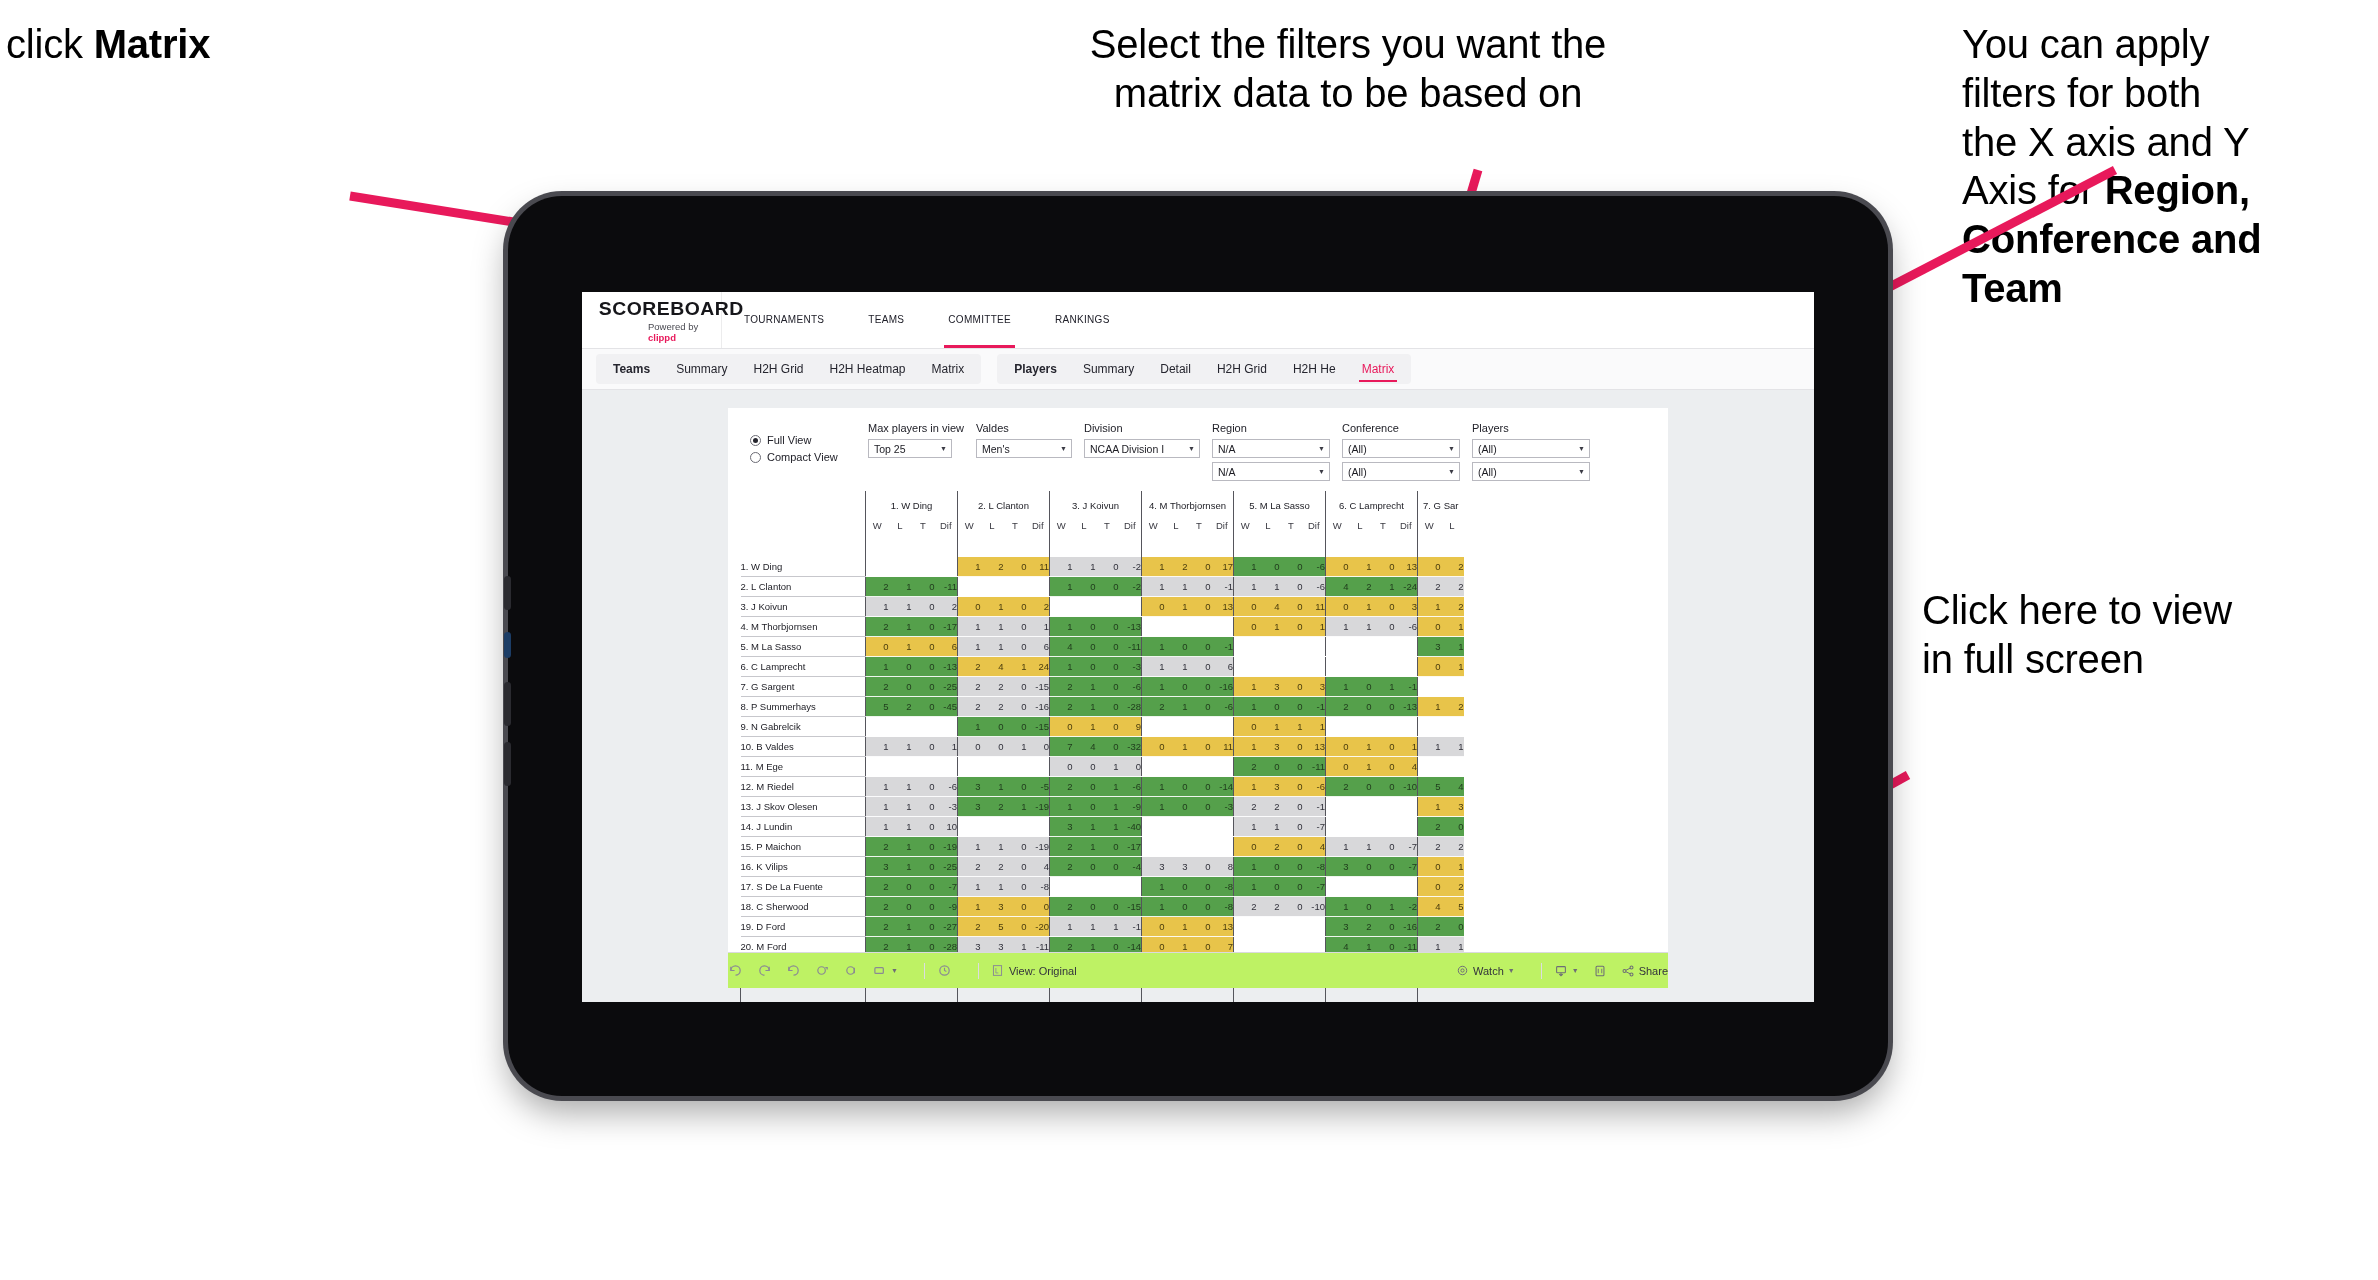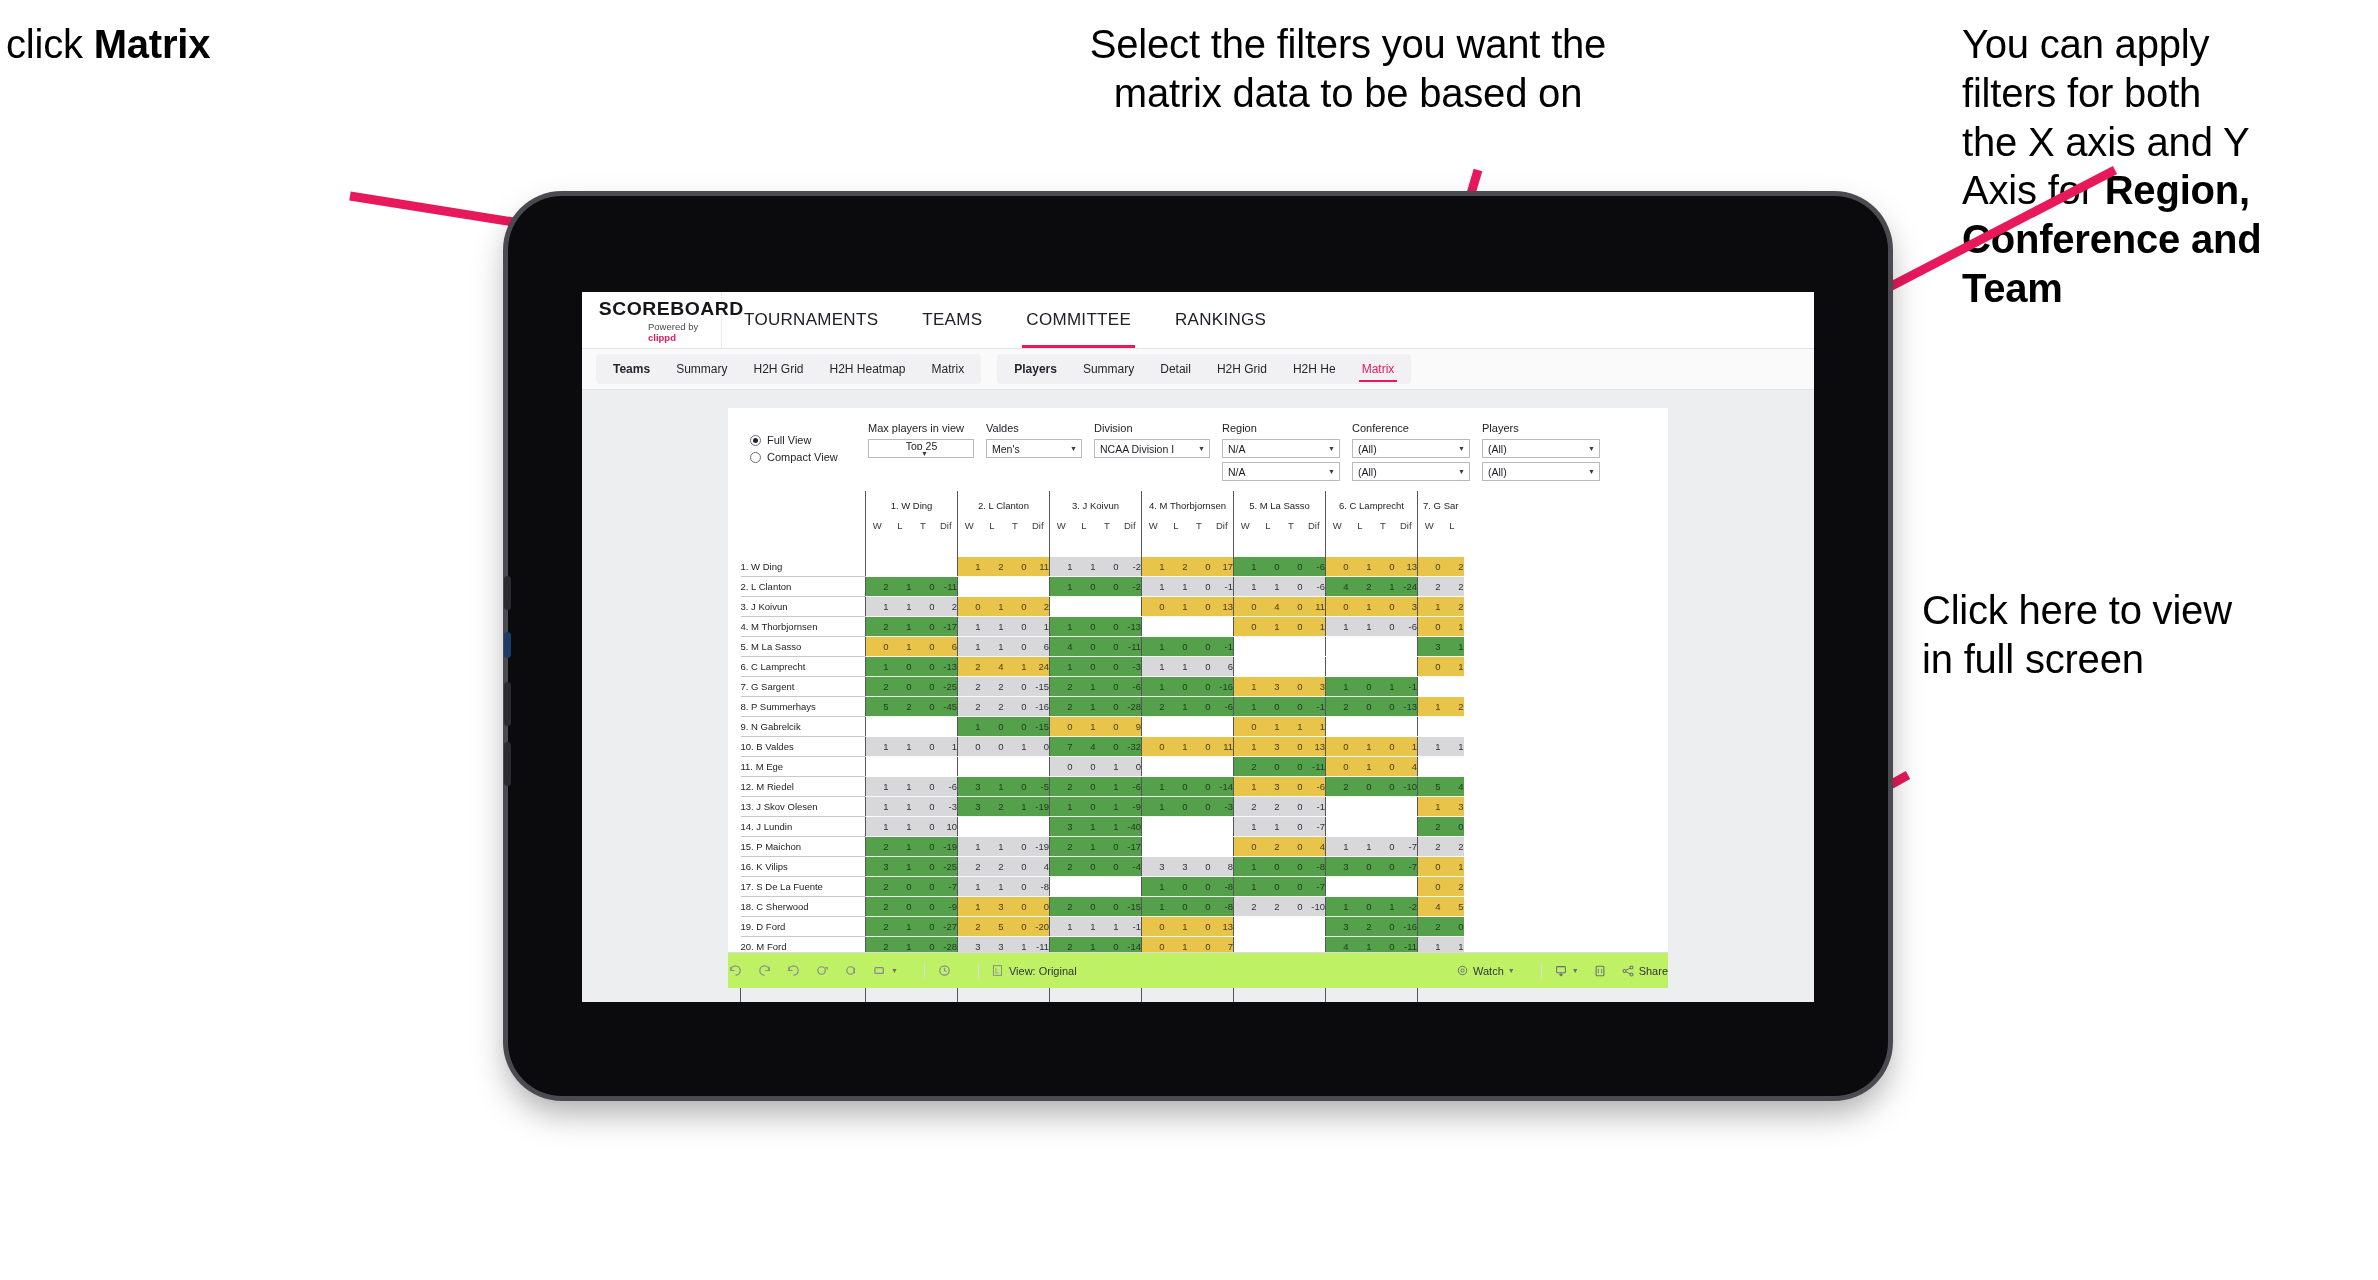--- a/index.html
+++ b/index.html
@@ -41,21 +41,21 @@
     background:#ffffff;overflow:hidden;
   }
 
   
   .app-top{height:56px;background:#fff;border-bottom:1px solid #e3e3e6;display:flex;align-items:center;}
   .brand{width:140px;padding-left:18px;border-right:1px solid #ececed;height:56px;display:flex;flex-direction:column;justify-content:center;box-sizing:border-box;}
   .brand .bn{font-size:19px;font-weight:bold;letter-spacing:.5px;color:#16161a;font-family:"Liberation Sans",sans-serif;transform:scaleX(1.02);}
   .brand .bs{font-size:9.5px;color:#4a4a52;margin-top:1px;margin-left:48px;}
   .brand .bs i{color:#e8195b;font-style:normal;font-weight:bold;}
   .topnav{display:flex;align-items:center;height:56px;}
-  .topnav .ti{font-size:17px;color:#20202a;padding:0 22px;height:56px;line-height:56px;position:relative;letter-spacing:.3px;}
+  .topnav .ti{font-size:10px;color:#20202a;padding:0 22px;height:56px;line-height:56px;position:relative;letter-spacing:.3px;}
   .topnav .ti.active::after{content:"";position:absolute;left:18px;right:18px;bottom:0;height:3px;background:#e8195b;}
 
   .subnav{height:40px;background:#fafafb;border-bottom:1px solid #e3e3e6;display:flex;align-items:center;padding-left:14px;}
   .grp{display:flex;align-items:center;background:#f1f1f3;border-radius:4px;height:30px;padding:0 4px;}
   .grp + .grp{margin-left:16px;}
   .sni{font-size:12px;color:#25252e;padding:0 13px;height:30px;line-height:30px;position:relative;white-space:nowrap;}
   .sni.bold{font-weight:bold;}
   .sni.sel{color:#e8195b;}
   .sni.sel::after{content:"";position:absolute;left:10px;right:10px;bottom:2px;height:2px;background:#e8195b;}
 
@@ -68,21 +68,21 @@
   .viewtoggle{width:118px;padding-top:12px;}
   .vrow{display:flex;align-items:center;font-size:11px;color:#22222a;margin-bottom:5px;}
   .radio{width:11px;height:11px;border:1px solid #6b6b74;border-radius:50%;margin-right:6px;box-sizing:border-box;position:relative;background:#fff;}
   .radio.on::after{content:"";position:absolute;left:2px;top:2px;width:5px;height:5px;border-radius:50%;background:#26262e;}
   .fcol{margin-right:12px;}
   .flab{font-size:11px;color:#22222a;margin-bottom:3px;height:14px;}
   .fsel{height:19px;border:1px solid #b9b9c0;background:#fff;display:flex;align-items:center;justify-content:space-between;
         font-size:10.5px;color:#1b1b22;padding:0 4px 0 5px;box-sizing:border-box;margin-bottom:4px;}
   .fsel .cv{white-space:nowrap;overflow:hidden;}
   .fsel .ar{font-size:7px;color:#3a3a44;margin-left:6px;}
-  .w-mp{width:106px;flex-direction:column;} .w-gn{width:96px;} .w-dv{width:116px;} .w-rg{width:118px;} .w-cf{width:118px;} .w-pl{width:118px;}
+  .w-mp{width:84px;} .w-gn{width:96px;} .w-dv{width:116px;} .w-rg{width:118px;} .w-cf{width:118px;} .w-pl{width:118px;}
 
   
   .mwrap{position:relative;padding-left:12px;}
   table.matrix{border-collapse:collapse;font-size:9.5px;color:#1b1b22;font-family:Liberation Sans, sans-serif;table-layout:fixed;}
   table.matrix th,table.matrix td{padding:0;margin:0;}
   .hname{height:20px;text-align:center;font-weight:normal;font-size:9.5px;color:#1b1b22;border-left:1px solid #55555c;vertical-align:bottom;padding-bottom:1px;}
   .hstat{height:20px;text-align:center;font-weight:normal;font-size:9.5px;color:#3a3a42;vertical-align:bottom;padding-bottom:2px;}
   .hstat.gl{border-left:1px solid #55555c;}
   .hspace{height:26px;border-left:1px solid #55555c;}
   .rlab{width:124px;height:19px;text-align:left;padding-left:3px;font-size:9.5px;color:#1b1b22;border-bottom:1px solid #c7c7cc;white-space:nowrap;}

